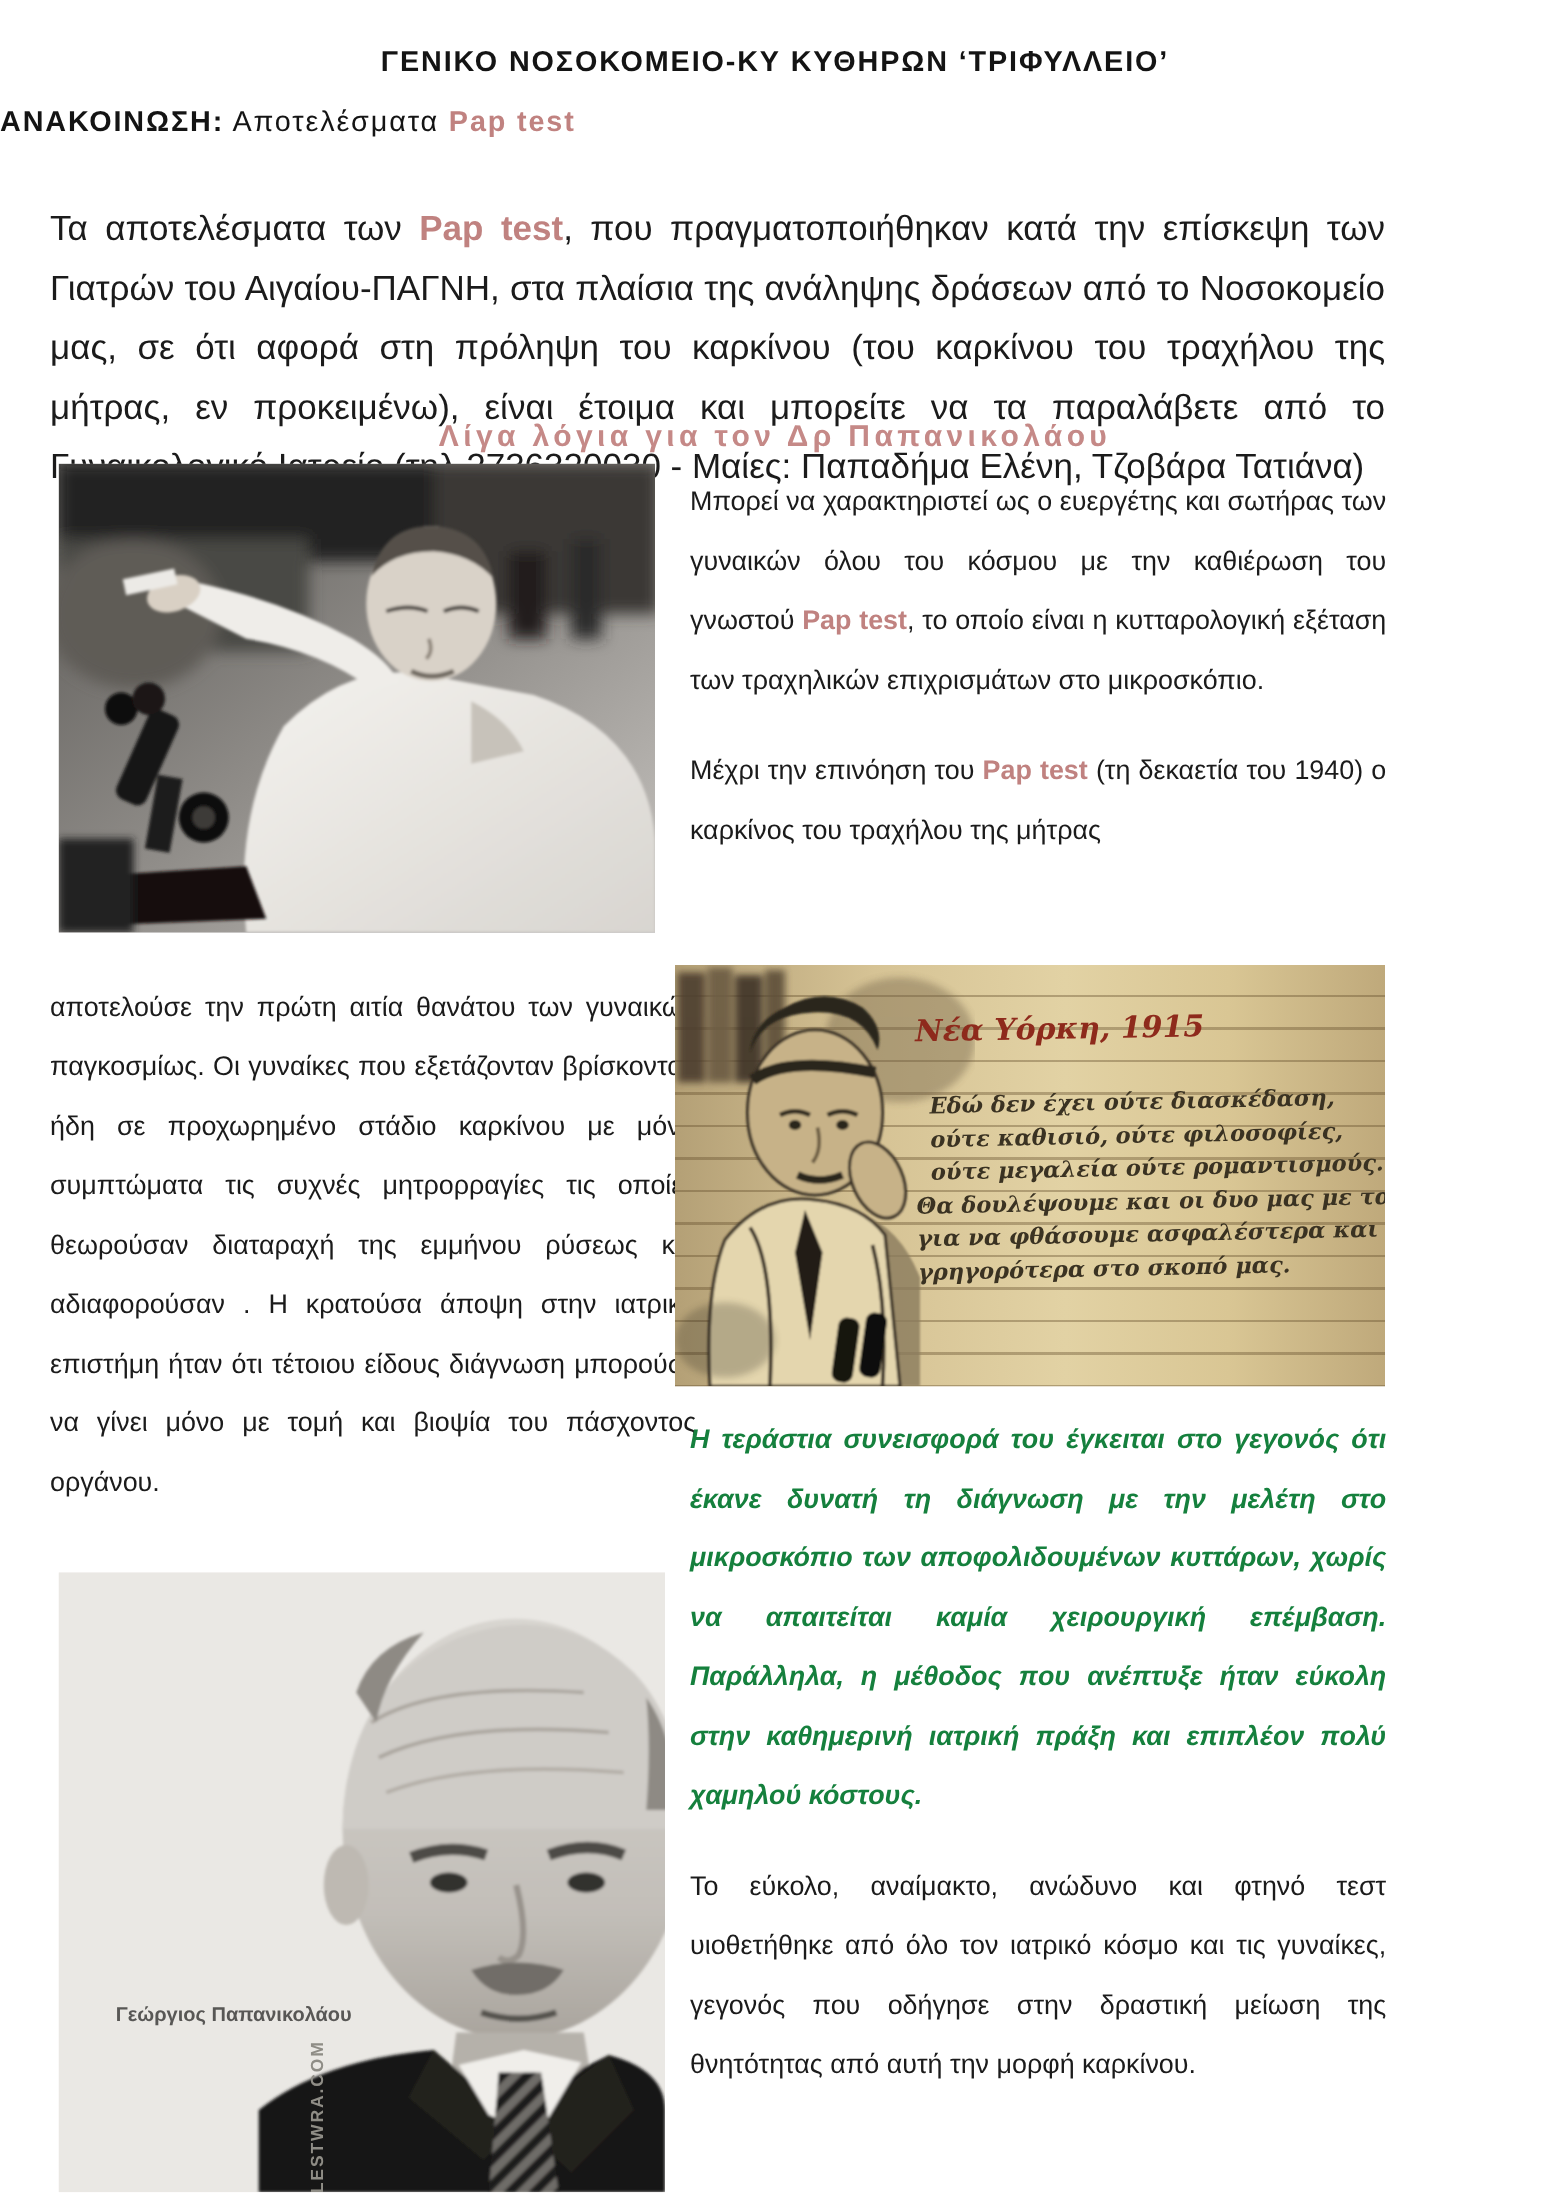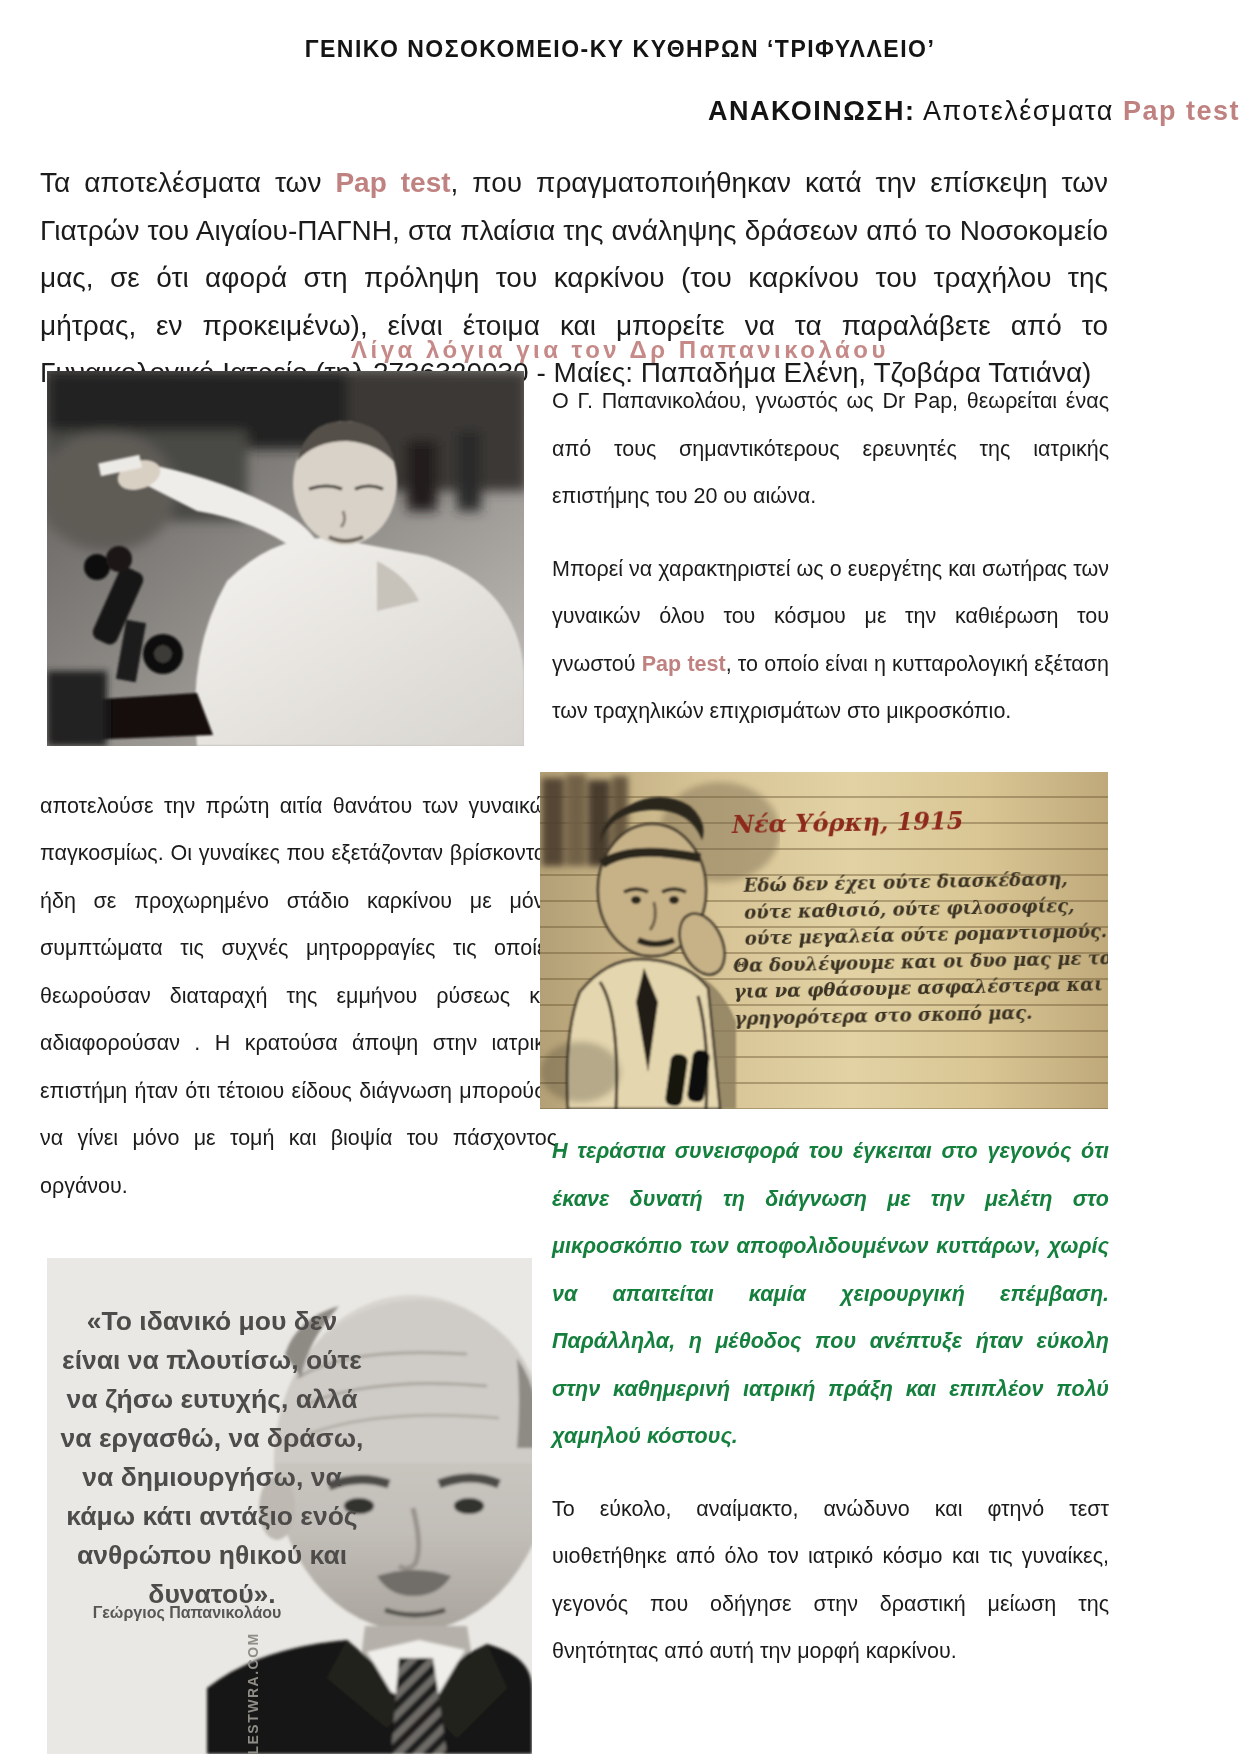--- a/index.html
+++ b/index.html
@@ -6,22 +6,22 @@
   .page {
     position:relative; width:1240px; height:1754px; margin:0 auto;
     background:#ffffff; overflow:hidden;
     font-family:"Liberation Sans", sans-serif; color:#1b1b1b;
   }
   .doc-title {
     position:absolute; top:36px; left:0; width:100%; text-align:center;
     font-size:23px; font-weight:bold; letter-spacing:1.5px; color:#141414;
   }
   .doc-subtitle {
-    position:absolute; top:96px; left:0; width:100%; text-align:right;
-    font-size:27px; letter-spacing:1.5px; color:#141414;
+    position:absolute; top:84px; left:0; width:100%; text-align:left;
+    font-size:23px; letter-spacing:1.5px; color:#141414;
   }
   .doc-subtitle .lbl { font-weight:bold; }
   .hl { color:#c08280; font-weight:bold; }
   .intro {
     position:absolute; top:131px; left:40px; width:1068px;
     font-size:28px; line-height:47.5px; text-align:justify;
   }
   .section-heading {
     position:absolute; top:336px; left:0; width:100%; text-align:center;
     font-size:24px; font-weight:bold; 
@@ -151,21 +151,20 @@
         <rect x="74" y="250" width="20" height="60" fill="#1d1c1b" transform="rotate(10 84 280)"></rect>
         <circle cx="116" cy="283" r="20" fill="#0f0e0d"></circle>
         <circle cx="116" cy="283" r="9" fill="#3c3a38"></circle>
         <path d="M24 330 L150 322 L166 364 L10 370 Z" fill="#121110"></path>
         <rect x="0" y="300" width="60" height="75" fill="#242322" filter="url(#b3)"></rect>
       </g>
     </svg>
   </div>
 
   <div class="bio-col">
-    <p>Ο Γ. Παπανικολάου, γνωστός ως Dr Pap, θεωρείται ένας από τους σημαντικότερους ερευνητές της ιατρικής επιστήμης του 20 ου αιώνα.</p>
     <p><span>Μπορεί να χαρακτηριστεί ως ο ευεργέτης και σωτήρας των γυναικών όλου του κόσμου με την καθιέρωση του γνωστού </span><span class="hl">Pap test</span><span>, το οποίο είναι η κυτταρολογική εξέταση των τραχηλικών επιχρισμάτων στο μικροσκόπιο.</span></p>
     <p><span>Μέχρι την επινόηση του </span><span class="hl">Pap test</span><span> (τη δεκαετία του 1940) ο καρκίνος του τραχήλου της μήτρας</span></p>
   </div>
 
   <p class="bio-cont">αποτελούσε την πρώτη αιτία θανάτου των γυναικών παγκοσμίως. Οι γυναίκες που εξετάζονταν βρίσκονταν ήδη σε προχωρημένο στάδιο καρκίνου με μόνα συμπτώματα τις συχνές μητρορραγίες τις οποίες θεωρούσαν διαταραχή της εμμήνου ρύσεως και αδιαφορούσαν . Η κρατούσα άποψη στην ιατρική επιστήμη ήταν ότι τέτοιου είδους διάγνωση μπορούσε να γίνει μόνο με τομή και βιοψία του πάσχοντος οργάνου.</p>
 
   <div class="note-image">
     <svg class="note-sketch" width="240" height="337" viewBox="0 0 240 337">
       <defs>
         <filter id="nb3">
@@ -248,30 +247,20 @@
         <path d="M330 318 Q368 306 404 318 Q392 338 366 338 Q342 338 330 318 Z" fill="#716d68"></path>
         <path d="M338 352 Q368 362 398 352" stroke="#55524e" stroke-width="5" fill="none"></path>
         <path d="M318 368 L420 368 L430 430 L310 430 Z" fill="#b5b1aa"></path>
         <path d="M160 430 Q210 390 300 382 L320 400 L368 440 L420 396 L440 386 Q485 398 485 430 L485 496 L160 496 Z" fill="#171615"></path>
         <path d="M300 382 L368 440 L340 470 L280 420 Z" fill="#23211f"></path>
         <path d="M440 386 L368 440 L410 480 L460 430 Z" fill="#23211f"></path>
         <path d="M320 394 L372 382 L418 392 L392 436 L368 444 L344 434 Z" fill="#f0eeea"></path>
         <path d="M352 400 L386 400 L400 496 L344 496 Z" fill="url(#tiep)"></path>
       </g>
     </svg>
-    <div class="quote-lines">
-      <div>«Το ιδανικό μου δεν</div>
-      <div>είναι να πλουτίσω, ούτε</div>
-      <div>να ζήσω ευτυχής, αλλά</div>
-      <div>να εργασθώ, να δράσω,</div>
-      <div>να δημιουργήσω, να</div>
-      <div>κάμω κάτι αντάξιο ενός</div>
-      <div>ανθρώπου ηθικού και</div>
-      <div>δυνατού».</div>
-    </div>
     <div class="quote-attribution">Γεώργιος Παπανικολάου</div>
     <div class="quote-watermark">TILESTWRA.COM</div>
   </div>
 
   <div class="lower-right-col">
     <p class="contribution">Η τεράστια συνεισφορά του έγκειται στο γεγονός ότι έκανε δυνατή τη διάγνωση με την μελέτη στο μικροσκόπιο των αποφολιδουμένων κυττάρων, χωρίς να απαιτείται καμία χειρουργική επέμβαση. Παράλληλα, η μέθοδος που ανέπτυξε ήταν εύκολη στην καθημερινή ιατρική πράξη και επιπλέον πολύ χαμηλού κόστους.</p>
     <p>Το εύκολο, αναίμακτο, ανώδυνο και φτηνό τεστ υιοθετήθηκε από όλο τον ιατρικό κόσμο και τις γυναίκες, γεγονός που οδήγησε στην δραστική μείωση της θνητότητας από αυτή την μορφή καρκίνου.</p>
   </div>
 
 </div>

